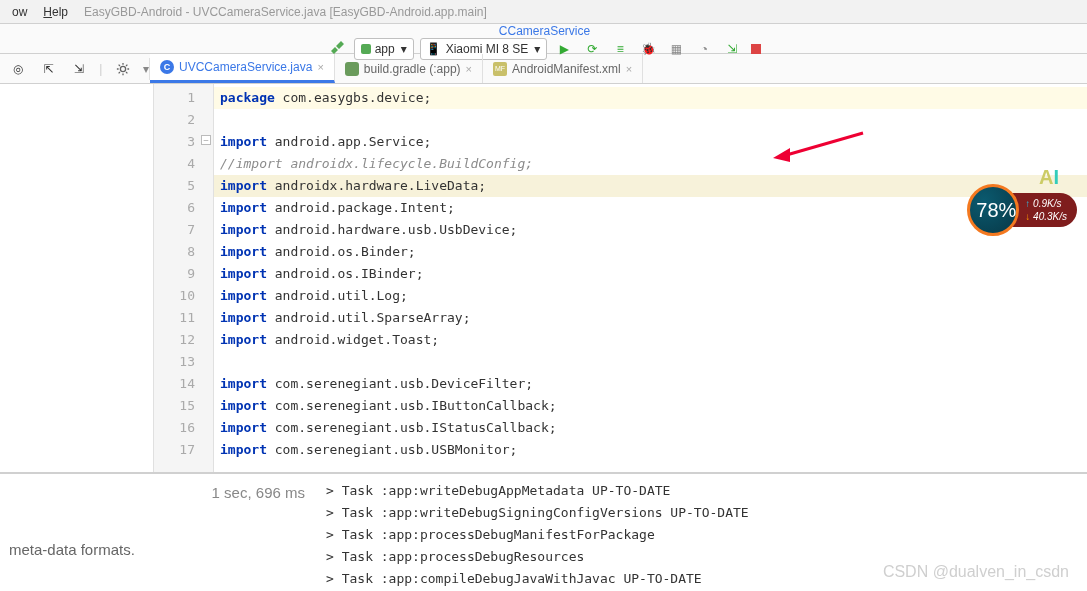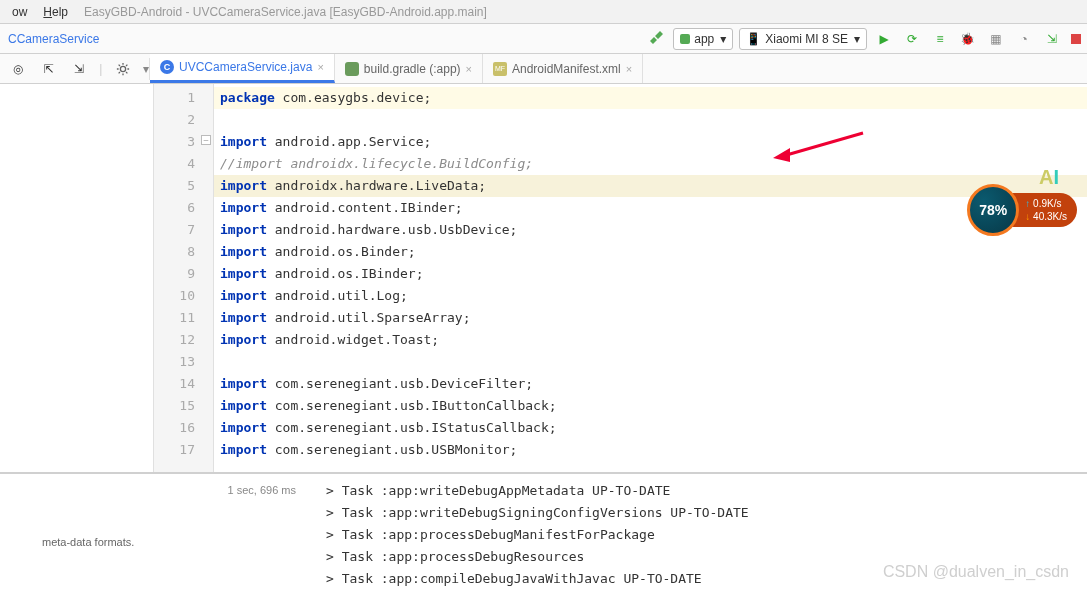--- a/index.html
+++ b/index.html
@@ -31,20 +31,21 @@
   color: #999;
 }
 .crumbs-row {
   height: 30px;
   display: flex;
   align-items: center;
   justify-content: space-between;
   border-bottom: 1px solid #d0d0d0;
   background: #fafafa;
   padding: 0 6px;
+  flex-direction: column;
 }
 .crumbs-left {
   color: #3b78e7;
   font-weight: 500;
   padding-left: 2px;
 }
 .crumbs-right {
   display: flex;
   align-items: center;
   gap: 6px;
@@ -190,50 +191,50 @@
 .ai-logo .i { color: #3cb; }
 .circ {
   width: 52px;
   height: 52px;
   border-radius: 50%;
   background: radial-gradient(circle at 30% 30%, #0b5a6f, #073847);
   border: 3px solid #f47920;
   color: #fff;
   display: flex;
   align-items: center;
-  justify-content: center;
-  font-size: 14px;
+  justify-content: flex-end;
+  font-size: 20px;
   z-index: 2;
-  font-weight: bold;
 }
 .net-pill {
-  background: #c2410c;
+  background: #7f1d1d;
   color: #fff;
   border-radius: 20px;
   padding: 4px 10px 4px 28px;
   margin-left: -22px;
   font-size: 10px;
   line-height: 13px;
+  font-style: italic;
 }
 .net-pill .up::before { content: "↑ "; color: #3bd; }
 .net-pill .dn::before { content: "↓ "; color: #f90; }
 .bottom-panel {
   border-top: 2px solid #d0d0d0;
   height: 119px;
   background: #fff;
   display: flex;
 }
 .bp-left {
   width: 320px;
-  padding: 10px 18px;
+  padding: 10px 9px;
   color: #666;
-  font-size: 11px;
+  font-size: 15px;
 }
 .bp-time { text-align: right; color: #888; padding-right: 6px; }
-.bp-meta { margin-top: 40px; margin-left: 24px; }
+.bp-meta { margin-top: 40px; }
 .bp-out {
   flex: 1;
   font-family: "Consolas", "Menlo", monospace;
   font-size: 13px;
   padding-top: 6px;
   color: #333;
 }
 .bp-out div { line-height: 22px; padding-left: 6px; }
 .watermark {
   position: absolute;
@@ -346,21 +347,21 @@
   <div class="code" id="code">
     <svg class="arrow-annot" viewBox="0 0 100 40">
       <line x1="95" y1="5" x2="15" y2="28" stroke="#e03" stroke-width="3"></line>
       <polygon points="5,30 22,20 22,34" fill="#e03"></polygon>
     </svg>
   <div class="line hl1"><span class="kw">package</span><span class="pkg"> com.easygbs.device;</span></div>
       <div class="line "><span class="pkg"></span></div>
       <div class="line "><span class="kw">import</span><span class="pkg"> android.app.Service;</span></div>
       <div class="line "><span class="cm">//import androidx.lifecycle.BuildConfig;</span></div>
       <div class="line hl2"><span class="kw">import</span><span class="pkg"> androidx.hardware.LiveData;</span></div>
-      <div class="line "><span class="kw">import</span><span class="pkg"> android.content.IBinder;</span></div>
+      <div class="line "><span class="kw">import</span><span class="pkg"> android.package.Intent;</span></div>
       <div class="line "><span class="kw">import</span><span class="pkg"> android.hardware.usb.UsbDevice;</span></div>
       <div class="line "><span class="kw">import</span><span class="pkg"> android.os.Binder;</span></div>
       <div class="line "><span class="kw">import</span><span class="pkg"> android.os.IBinder;</span></div>
       <div class="line "><span class="kw">import</span><span class="pkg"> android.util.Log;</span></div>
       <div class="line "><span class="kw">import</span><span class="pkg"> android.util.SparseArray;</span></div>
       <div class="line "><span class="kw">import</span><span class="pkg"> android.widget.Toast;</span></div>
       <div class="line "><span class="pkg"></span></div>
       <div class="line "><span class="kw">import</span><span class="pkg"> com.serenegiant.usb.DeviceFilter;</span></div>
       <div class="line "><span class="kw">import</span><span class="pkg"> com.serenegiant.usb.IButtonCallback;</span></div>
       <div class="line "><span class="kw">import</span><span class="pkg"> com.serenegiant.usb.IStatusCallback;</span></div>

